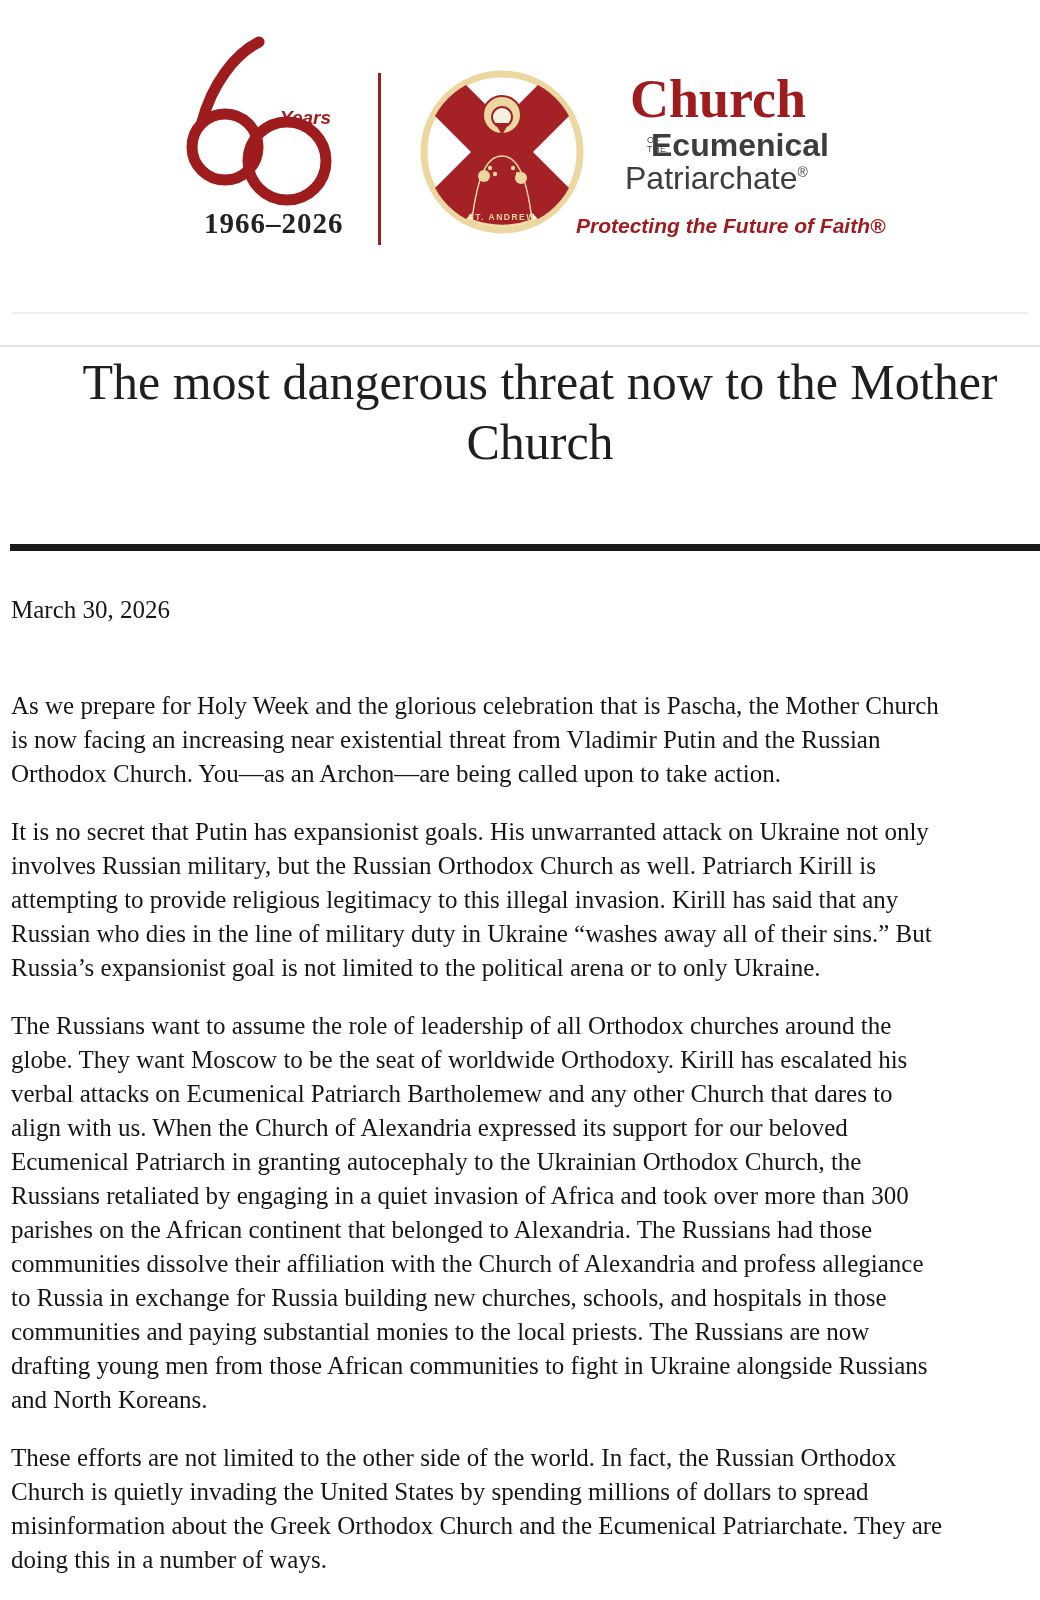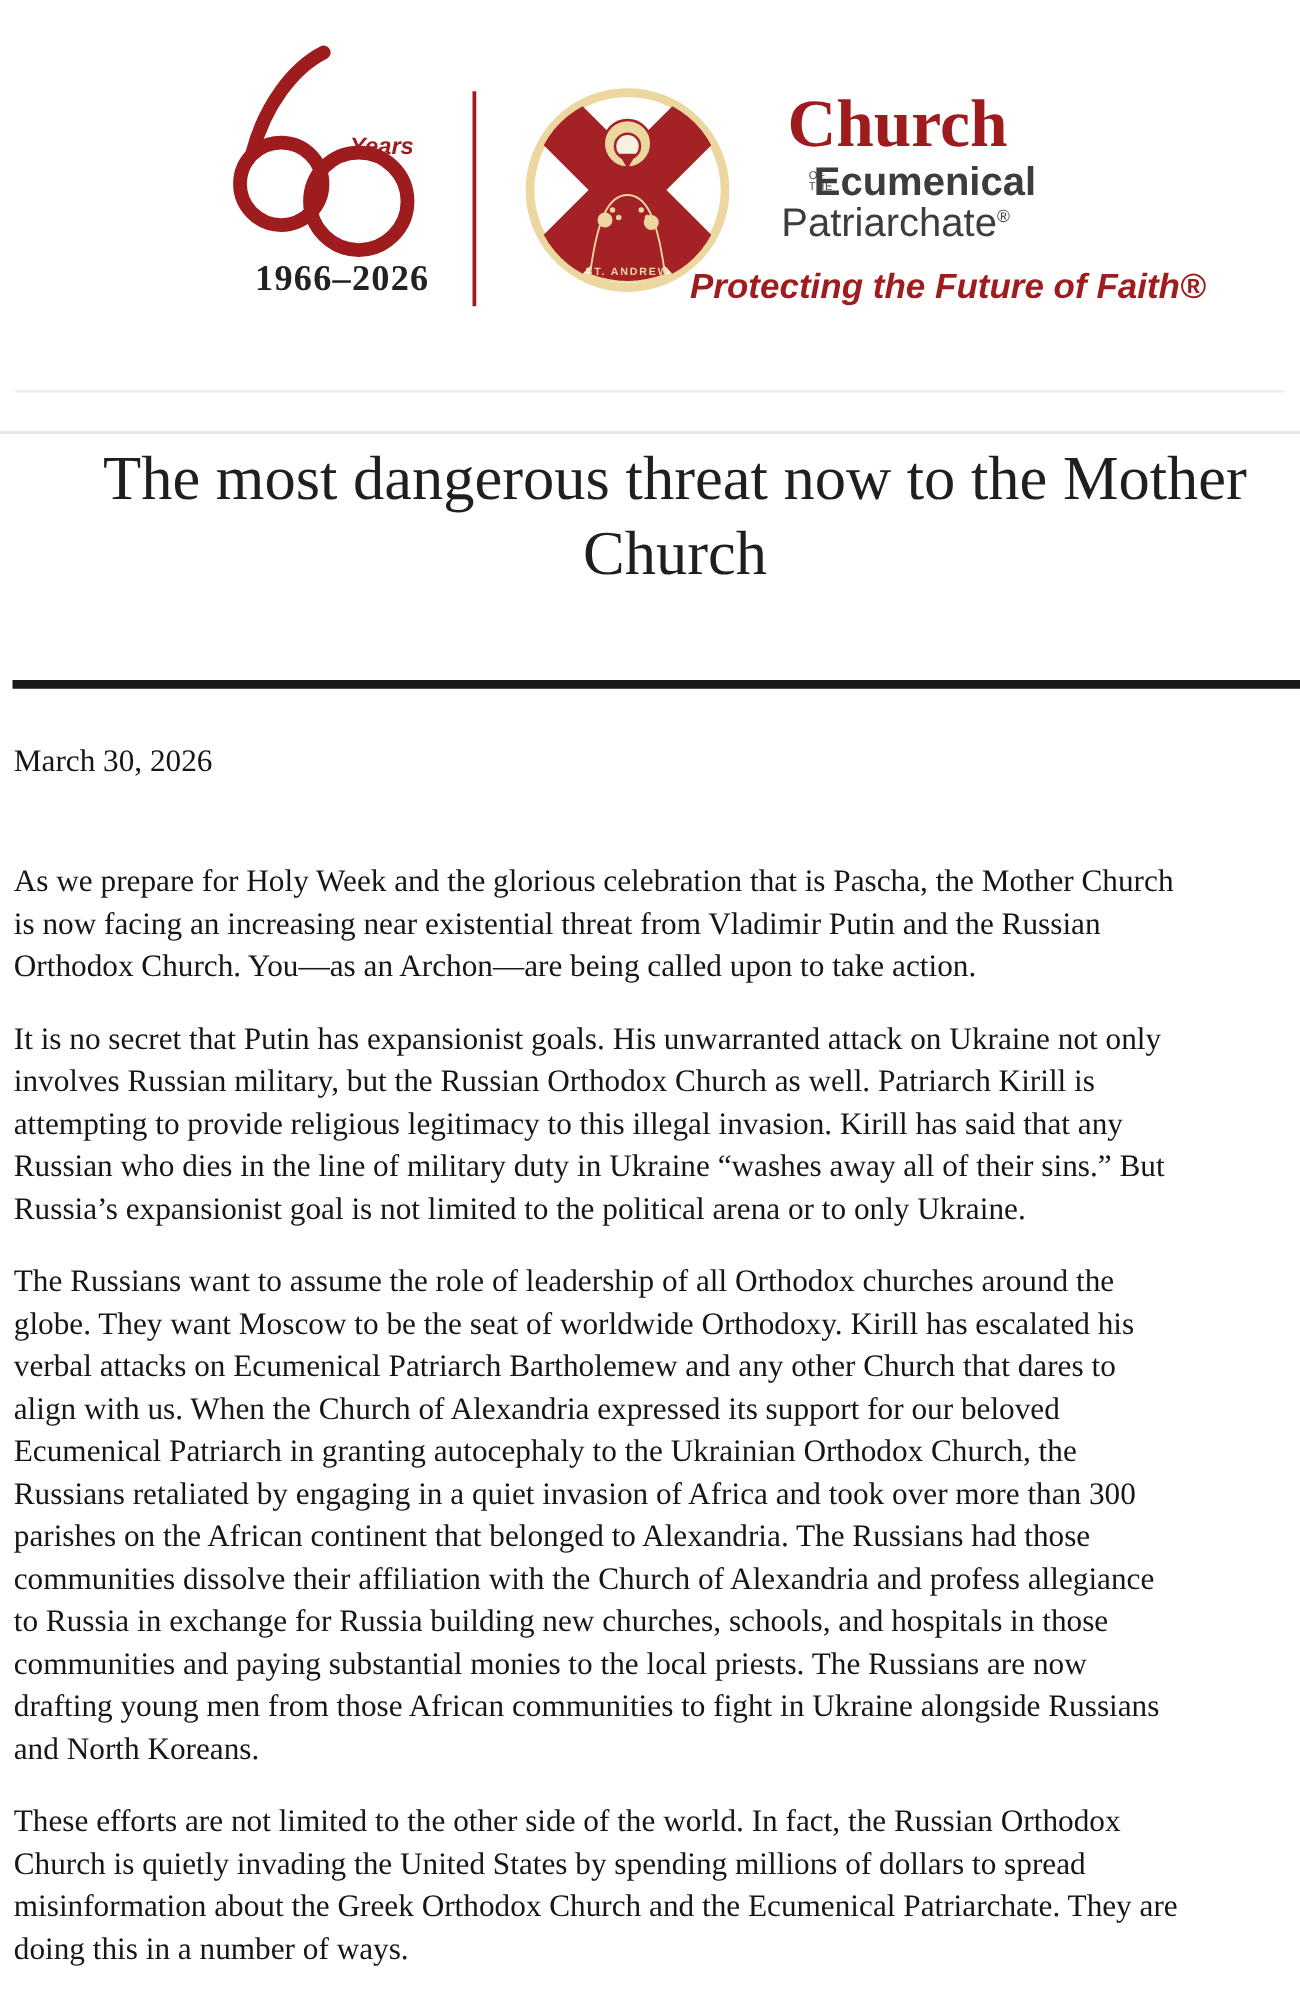--- a/index.html
+++ b/index.html
@@ -44,23 +44,23 @@
     font-family:"Liberation Sans", sans-serif;
     font-size:32px; font-weight:bold; color:#3D3D3D; line-height:1;text-align:right;
   }
   .org-line2 {
     left:625px; top:162px;
     font-family:"Liberation Sans", sans-serif;
     font-size:32px; font-weight:normal; color:#3D3D3D; line-height:1;
   }
   .org-line2 sup { font-size:14px; }
   .tagline {
-    left:552px; top:215px;
+    left:576px; top:215px;
     font-family:"Liberation Sans", sans-serif;
-    font-size:28px; font-weight:bold; font-style:italic;
+    font-size:21px; font-weight:bold; font-style:italic;
     color:#9E1B1E; line-height:1;
   }
 
   
   .rule-light-1 { left:12px; top:312px; width:1016px; height:2px; background:#EDEDED; }
   .rule-light-2 { left:0;    top:345px; width:1040px; height:2px; background:#E3E3E3; }
   .rule-thick   { left:10px; top:544px; width:1075px; height:7px; background:#1A1A1A; }
 
   
   .article-title {

